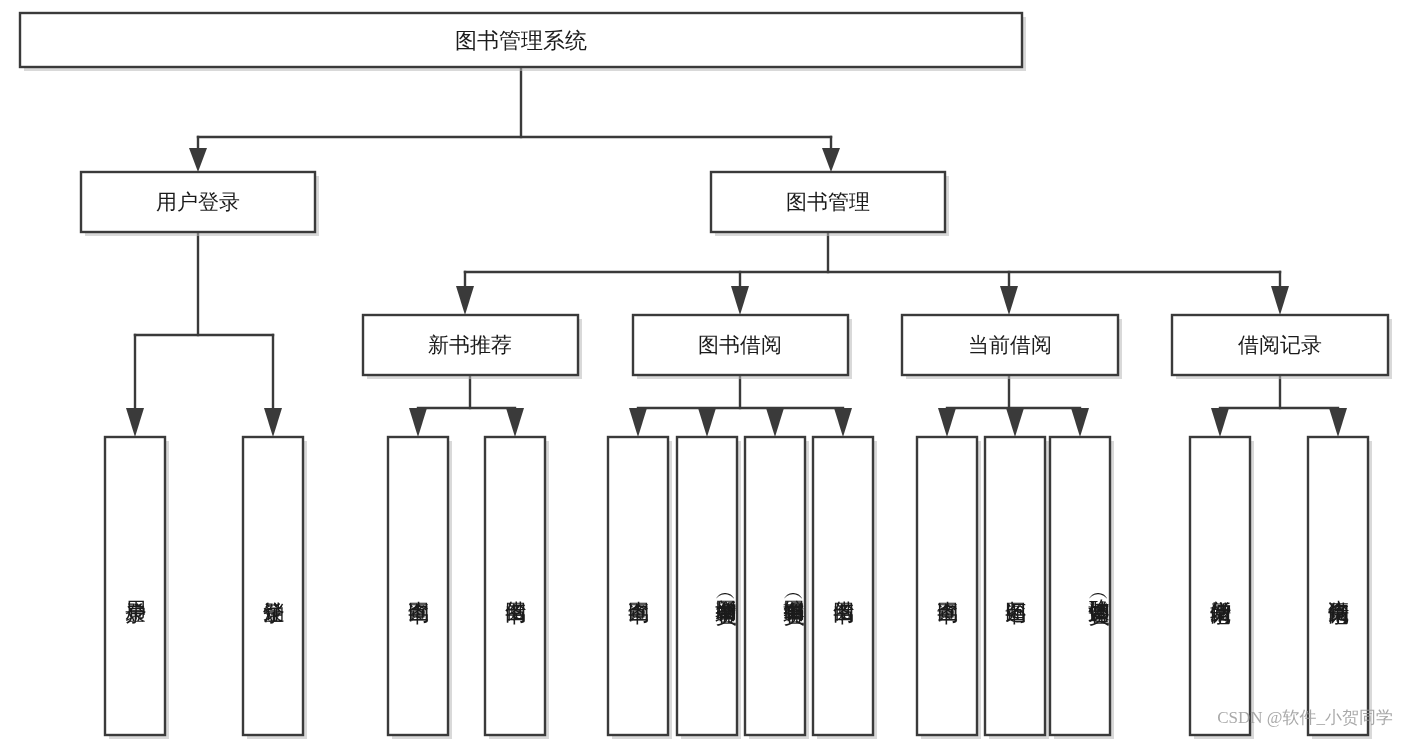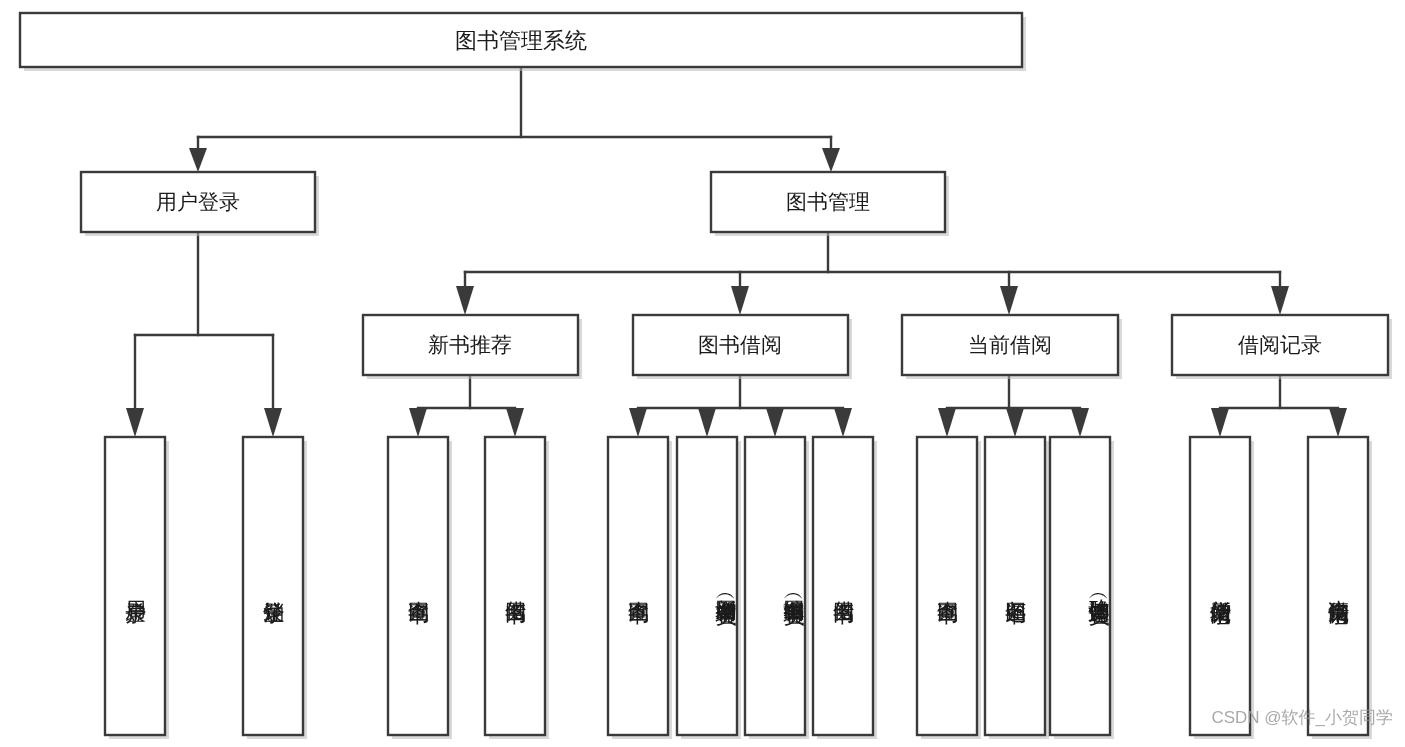--- a/index.html
+++ b/index.html
@@ -73,21 +73,21 @@
     line-height: 1.12;
     letter-spacing: 1px;
     color: #1b1b1b;
     white-space: nowrap;
     pointer-events: none;
   }
   .watermark {
     position: absolute;
     right: 12px;
     bottom: 6px;
-    font-family: Liberation Sans, sans-serif;
+    font-family: Liberation Serif, serif;
     font-size: 17px;
     color: #9a9a9a;
     opacity: 0.85;
     white-space: nowrap;
   }
 </style>
 </head>
 <body>
 
 <div id="diagram-root">

